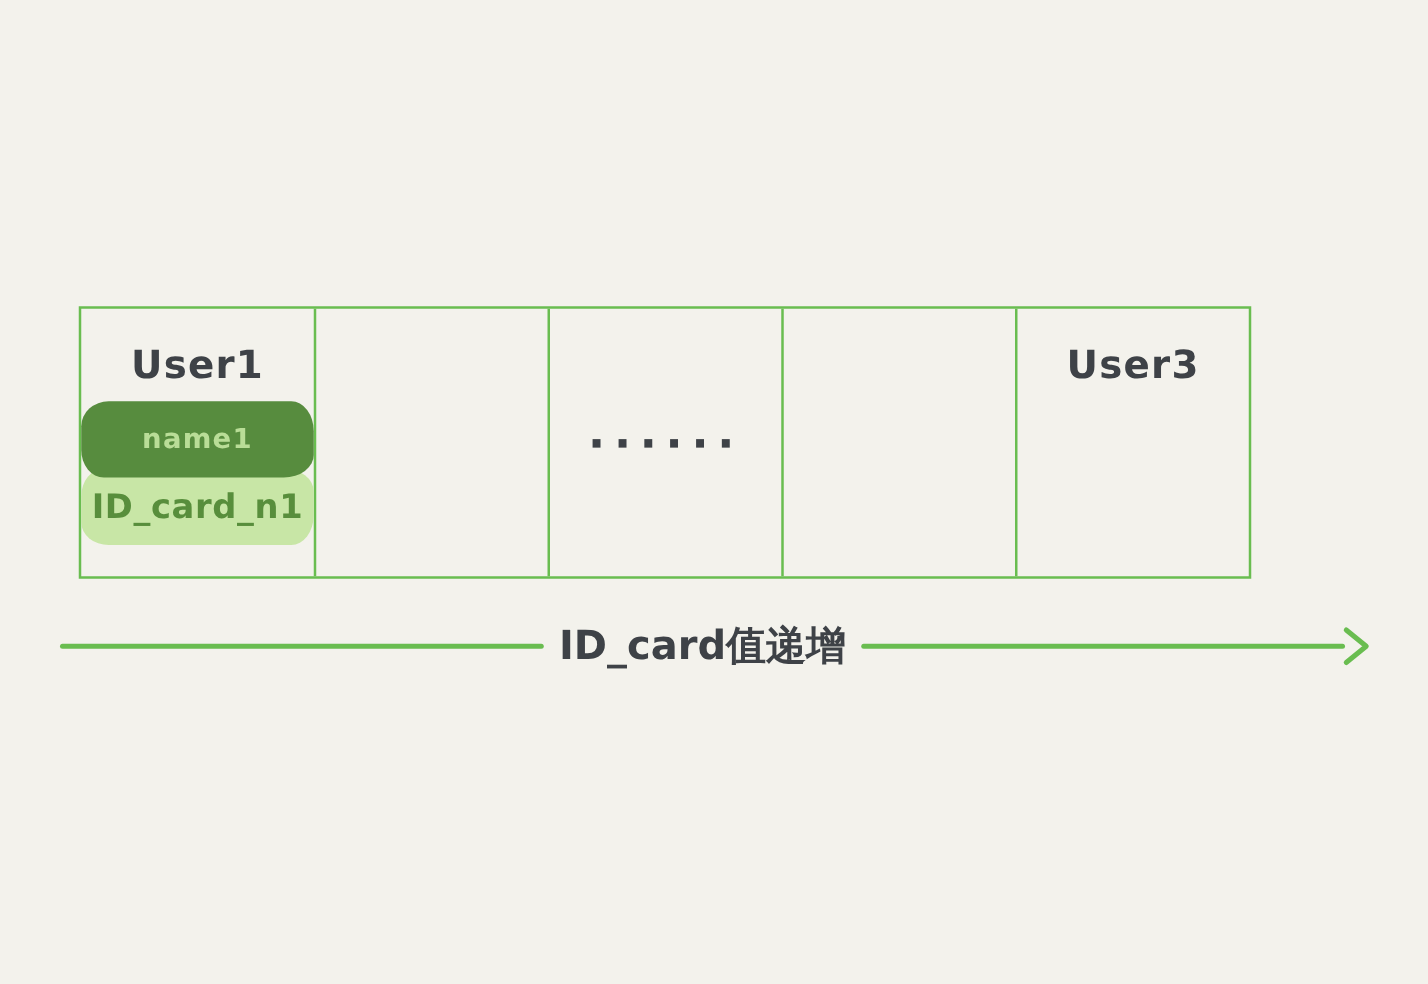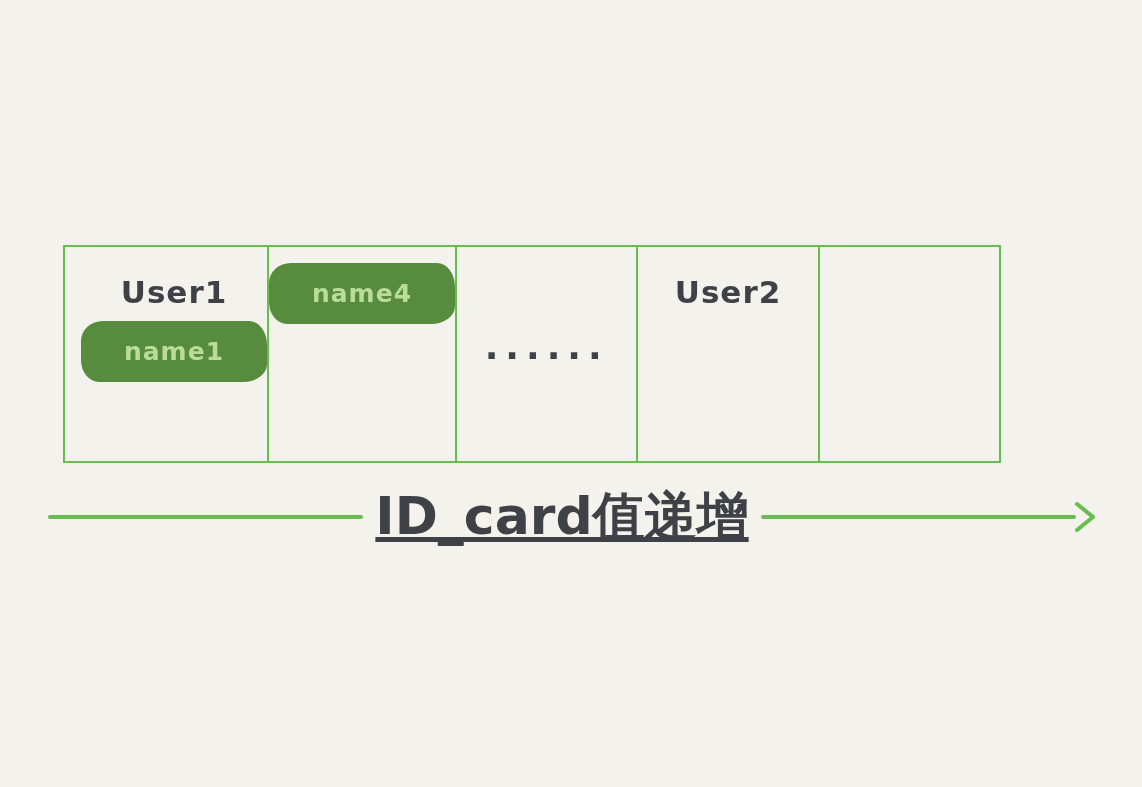--- a/index.html
+++ b/index.html
@@ -19,21 +19,20 @@
     overflow:hidden;
   }
   .stage{position:relative;width:1142px;height:787px;}
 
   
   .record-row{
     position:absolute;left:63px;top:245px;
     width:938px;height:218px;
     display:flex;
     border:2px solid var(--border-green);
-    padding-left:16px;
   }
   .cell{
     flex:1 1 0;
     border-right:2px solid var(--border-green);
     display:flex;flex-direction:column;align-items:center;
     padding-top:16px;
   }
   .cell:last-child{border-right:none;}
   .cell-title{
     font-size:31px;font-weight:700;letter-spacing:1px;
@@ -41,21 +40,21 @@
     height:58px;display:flex;align-items:center;
   }
   .pill{
     width:186px;height:61px;
     display:flex;align-items:center;justify-content:center;
     font-weight:700;
   }
   .pill.name{
     background:var(--dark-pill);
     color:var(--dark-pill-text);
-    font-size:25px;letter-spacing:1px;
+    font-size:22px;letter-spacing:1px;
     border-radius:22px 18px 24px 18px / 20px 24px 18px 22px;
     position:relative;z-index:2;
   }
   .pill.idcard{
     background:var(--light-pill);
     color:var(--light-pill-text);
     font-size:27px;letter-spacing:0.5px;
     border-radius:18px 24px 18px 22px / 22px 18px 24px 18px;
     margin-top:-7px;
     position:relative;z-index:1;
@@ -72,53 +71,53 @@
   .arrow-row{
     position:absolute;left:48px;top:490px;
     width:1048px;height:54px;
     display:flex;align-items:center;
   }
   .arrow-line{
     flex:1 1 0;height:4px;border-radius:3px;
     background:var(--border-green);
   }
   .arrow-label{
-    font-size:52px;font-weight:700;
+    font-size:32px;font-weight:700;
     color:var(--text-dark);
-    padding:0 12px;white-space:nowrap;text-decoration:underline;
+    padding:0 12px;white-space:nowrap;
   }
   .arrow-head{
     flex:0 0 auto;display:block;margin-left:-2px;
   }
 </style>
 </head>
 <body>
 
 <div class="stage">
 
   <div class="record-row">
 
     <div class="cell">
       <div class="cell-title">User1</div>
       <div class="pill name">name1</div>
+      <div class="pill idcard">ID_card_n1</div>
     </div>
 
     <div class="cell">
-      <div class="pill name">name4</div>
     </div>
 
     <div class="cell ellipsis-cell">
       <div class="ellipsis">······</div>
     </div>
 
     <div class="cell">
-      <div class="cell-title">User2</div>
     </div>
 
     <div class="cell">
+      <div class="cell-title">User3</div>
     </div>
 
   </div>
 
   <div class="arrow-row">
     <div class="arrow-line"></div>
     <div class="arrow-label">ID_card值递增</div>
     <div class="arrow-line"></div>
     <svg class="arrow-head" width="22" height="34" viewBox="0 0 22 34">
       <polyline points="3,4 19,17 3,30" fill="none" stroke="#69bd50" stroke-width="4" stroke-linecap="round" stroke-linejoin="round"></polyline>

